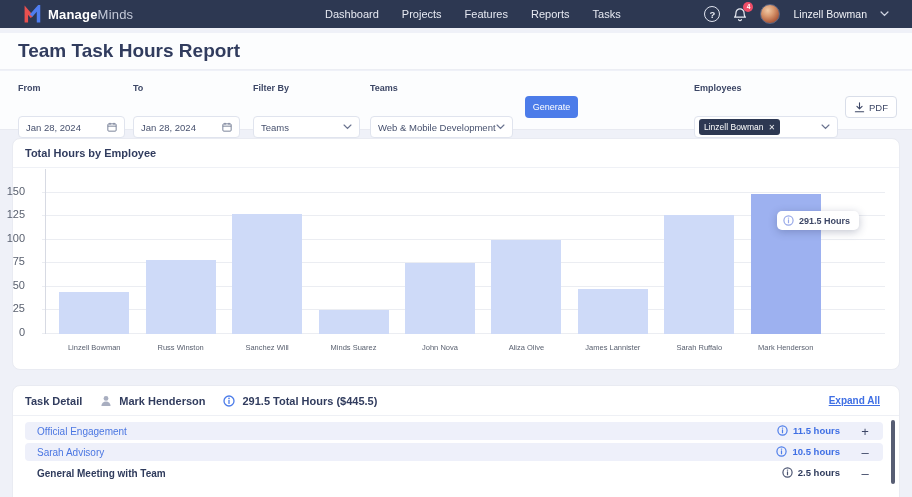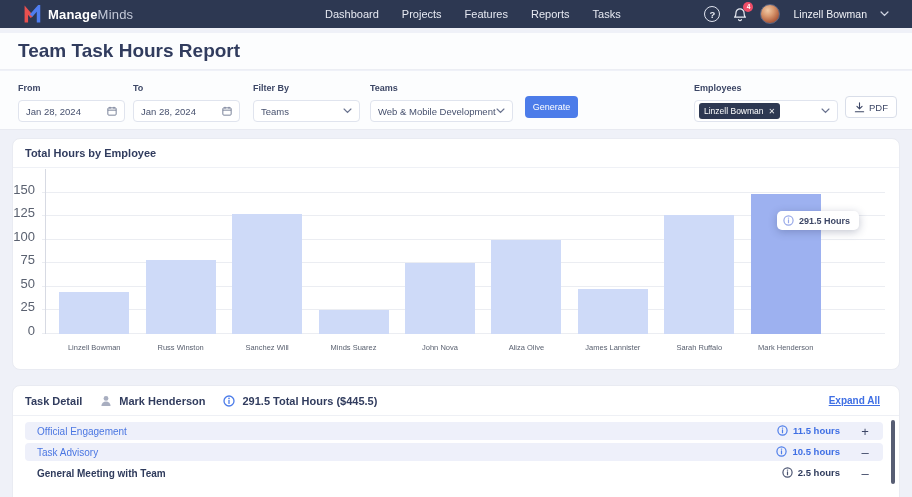--- a/index.html
+++ b/index.html
@@ -22,42 +22,42 @@
   .avatar{width:20px;height:20px;border-radius:50%;border:1px solid #5a6584;cursor:pointer;
     background:radial-gradient(circle at 38% 30%,#f0c9a6 0%,#d99970 35%,#b05f3f 70%,#7c4029 100%)}
   .user-name{color:#f0f2f7;font-size:10.5px;white-space:nowrap;cursor:pointer}
 
   
   .title-bar{position:absolute;top:33px;left:0;right:0;height:37px;background:#fcfdfe;border-bottom:1px solid #eceef4;
     display:flex;align-items:center;padding:0 18px}
   .title-bar h1{font-size:19px;font-weight:700;color:#313c5e}
   .filter-bar{position:absolute;top:71px;left:0;right:0;height:59px;background:#fcfdfe;border-bottom:1px solid #e8eaf1}
   .field{position:absolute;top:12px}
-  .field .flabel{display:block;font-size:9px;font-weight:600;color:#3d4766;margin-bottom:7px}
+  .field .flabel{display:block;font-size:9px;font-weight:600;color:#3d4766;margin-bottom:23px}
   .control{height:22px;background:#fff;border:1px solid #e0e4ee;border-radius:4px;display:flex;align-items:center;
     justify-content:space-between;padding:0 7px;font-size:9.5px;color:#47516e;cursor:pointer;white-space:nowrap;overflow:hidden}
   .f-from{left:18px;width:107px}.f-to{left:133px;width:107px}.f-filterby{left:253px;width:107px}
   .f-teams{left:370px;width:143px}.f-employees{left:694px;width:144px}
   .btn-generate{position:absolute;left:525px;top:25px;width:53px;height:22px;background:#4c7ce9;border:none;border-radius:4px;
     color:#fff;font-size:9px;cursor:pointer;font-family:inherit}
   .btn-pdf{position:absolute;left:845px;top:25px;width:52px;height:22px;background:#fff;border:1px solid #d9dee9;border-radius:4px;
     font-size:9.5px;color:#3d4766;display:flex;align-items:center;justify-content:center;gap:4px;cursor:pointer;font-family:inherit}
   .tag{background:#2d3852;color:#fff;font-size:8.5px;border-radius:3px;padding:3px 5px;display:flex;align-items:center;gap:5px}
   .tag .x{cursor:pointer;font-size:8px;opacity:.9}
   .employees-ctl{padding-left:4px}
 
   
   .card{position:absolute;left:12px;width:888px;background:#fff;border:1px solid #e9ebf2;border-radius:8px}
   .chart-card{top:138px;height:232px}
   .card-title{padding:8px 12px;font-size:11px;font-weight:700;color:#313c5e;border-bottom:1px solid #eff1f6}
   .plot{position:absolute;left:32px;top:30px;width:840px;height:165px}
   .vaxis{position:absolute;left:0;top:0;bottom:0;width:1px;background:#d7dae3}
   .gridline{position:absolute;left:-3px;right:0;height:1px;background:#ebedf2}
   .ylabels{position:absolute;left:-32px;top:0;bottom:0;width:26px}
-  .ylabel{position:absolute;right:4px;font-size:13px;color:#5a6170;text-align:right}
+  .ylabel{position:absolute;right:14px;font-size:11px;color:#5a6170;text-align:right}
   .bars{position:absolute;left:6px;bottom:0;width:778px;height:100%;display:flex;align-items:flex-end}
   .bar-col{flex:1;display:flex;justify-content:center}
   .bar{width:70px;cursor:pointer}
   .xlabels{position:absolute;left:6px;top:100%;width:778px;display:flex;margin-top:9px}
   .xlabel{flex:1;text-align:center;font-size:7.5px;color:#5a6170;white-space:nowrap;overflow:visible}
   .tooltip{position:absolute;left:732px;top:42px;background:#fff;border-radius:5px;box-shadow:0 2px 8px rgba(40,50,90,.28);
     padding:4px 9px 4px 6px;display:flex;align-items:center;gap:5px;font-size:9px;font-weight:700;color:#3d4766;white-space:nowrap}
 
   
   .task-card{top:385px;height:150px}
@@ -277,21 +277,21 @@
           <svg width="11" height="11" viewBox="0 0 12 12">
             <circle cx="6" cy="6" r="5" fill="none" stroke="#4c7ce9" stroke-width="1.3"></circle>
             <path d="M6 5.4v3" stroke="#4c7ce9" stroke-width="1.3" stroke-linecap="round"></path>
             <circle cx="6" cy="3.4" r=".8" fill="#4c7ce9"></circle>
           </svg>
           <div class="thours">11.5 hours</div>
           <div class="toggle">+</div>
         </div>
       </div>
       <div class="trow group">
-        <div class="tlabel">Task Advisory</div>
+        <div class="tlabel">Sarah Advisory</div>
         <div class="trow-right">
           <svg width="11" height="11" viewBox="0 0 12 12">
             <circle cx="6" cy="6" r="5" fill="none" stroke="#4c7ce9" stroke-width="1.3"></circle>
             <path d="M6 5.4v3" stroke="#4c7ce9" stroke-width="1.3" stroke-linecap="round"></path>
             <circle cx="6" cy="3.4" r=".8" fill="#4c7ce9"></circle>
           </svg>
           <div class="thours">10.5 hours</div>
           <div class="toggle">–</div>
         </div>
       </div>

